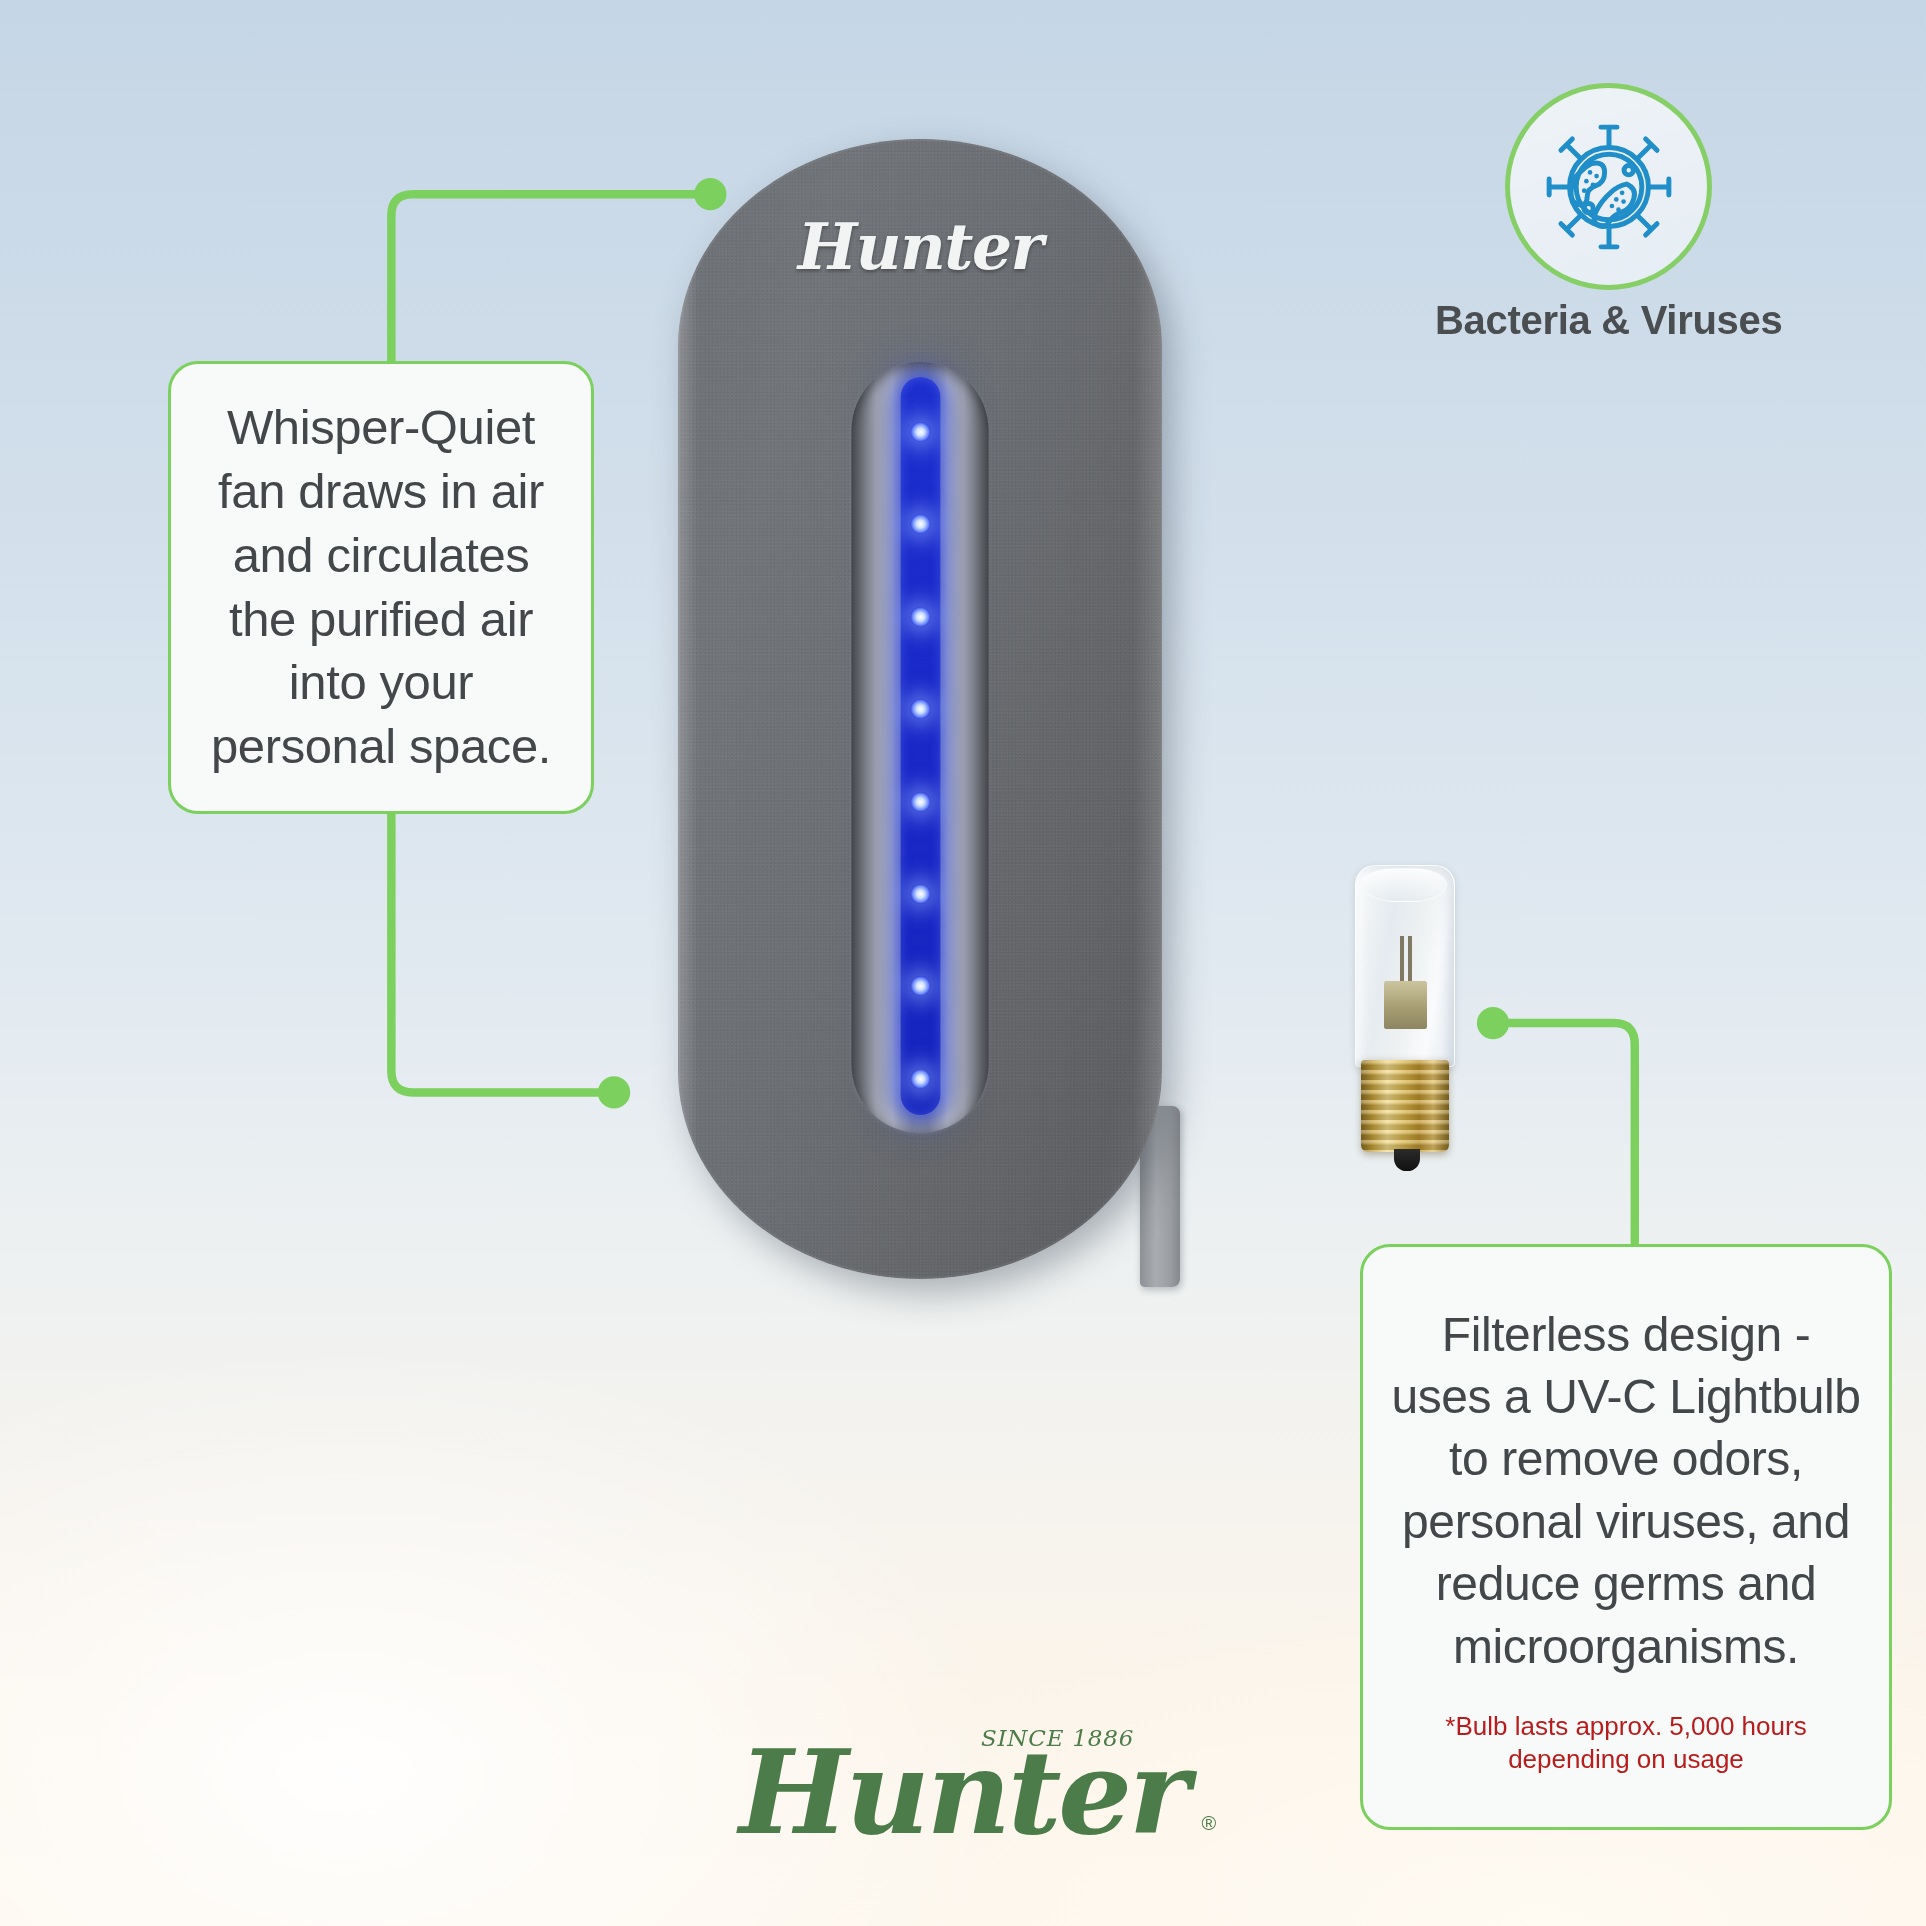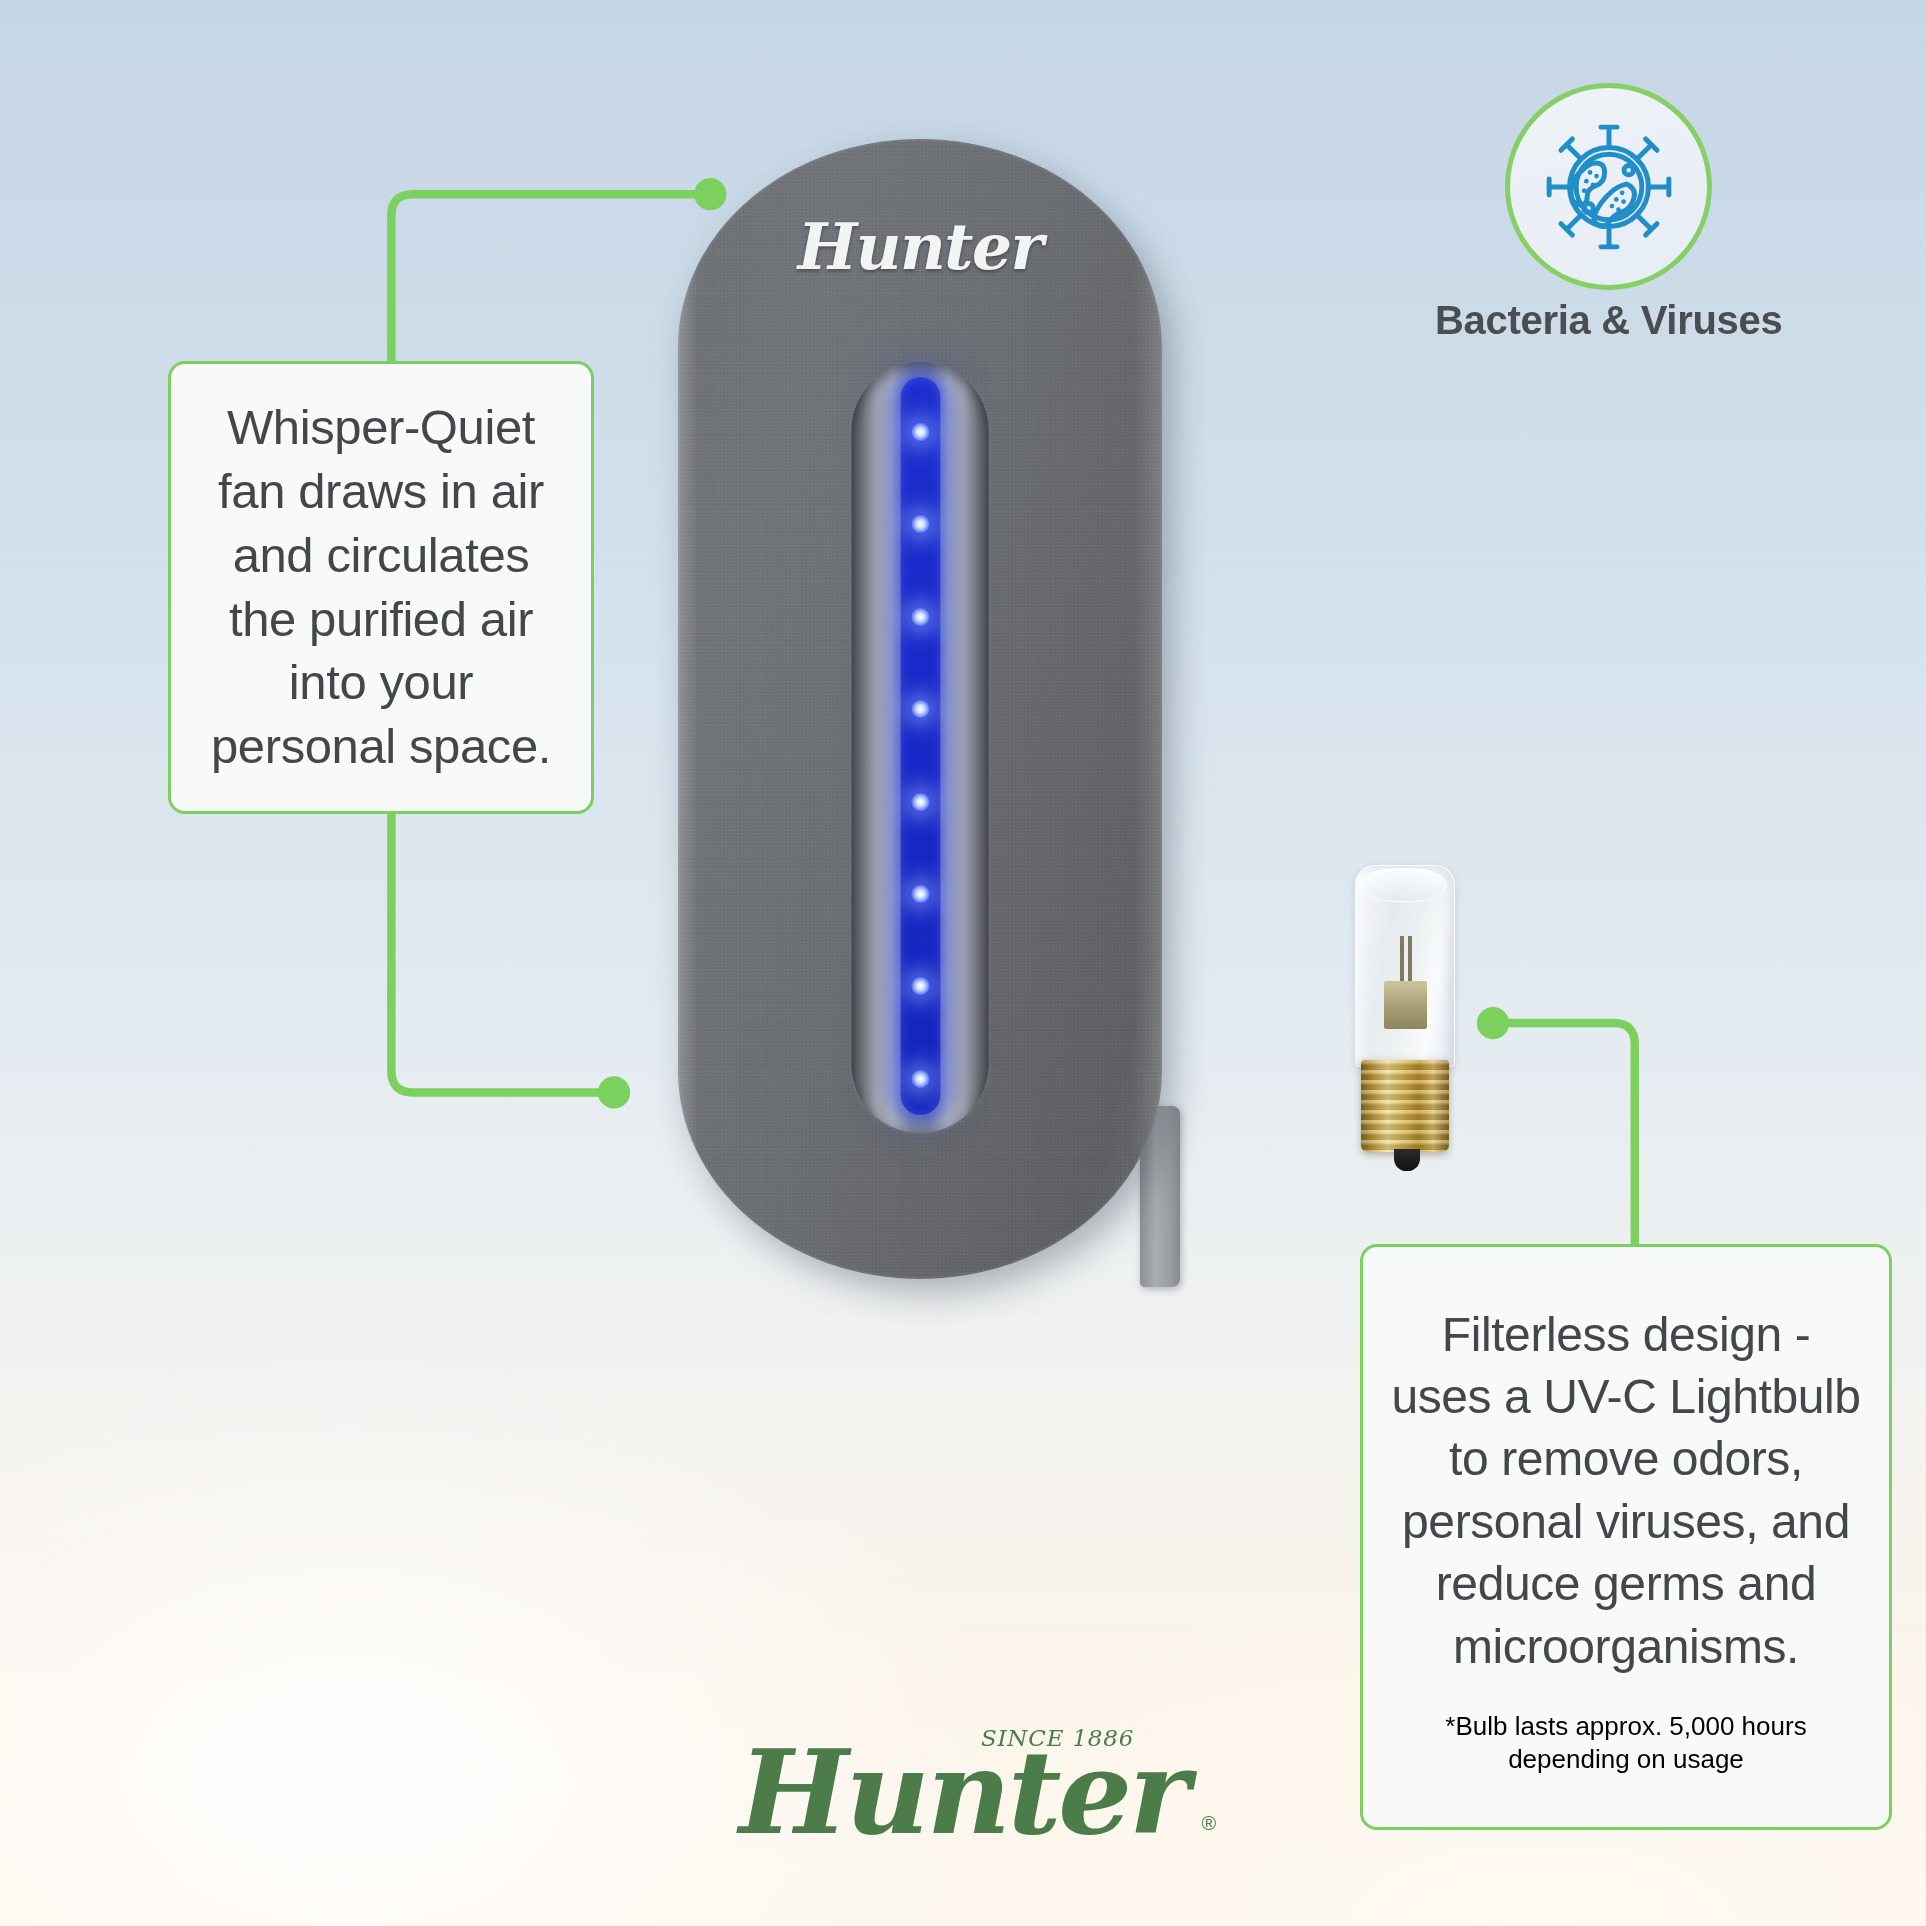--- a/index.html
+++ b/index.html
@@ -27,21 +27,21 @@
   .stage { position:absolute; inset:0; }
 
   
   .connector-svg { position:absolute; left:0; top:0; width:1926px; height:1926px; pointer-events:none; }
 
   
   .callout {
     position:absolute;
     background:#f8fafa;
     border:3.9px solid #7cd05e;
-    border-radius:17px;
+    border-radius:30px;
     display:flex; flex-direction:column;
     align-items:center; justify-content:center;
     text-align:center;
     color:#434749;
   }
   .callout-left {
     left:168px; top:361px; width:426px; height:453px;
     padding:17px 23px;
   }
   .callout-left .body { font-size:49px; line-height:1.30; font-weight:400; letter-spacing:-0.4px; }
@@ -49,21 +49,21 @@
   .callout-right {
     left:1360px; top:1244px; width:532px; height:586px;
     padding:21.6px 26px 17px;
     justify-content:flex-start;
   }
   .callout-right .body {
     font-size:48px; line-height:1.30; font-weight:400; letter-spacing:-0.4px;
     margin-top:35px;
   }
   .callout-right .note {
-    font-size:26px; line-height:1.28; color:#000000; font-weight:400;
+    font-size:26px; line-height:1.28; color:#b91c1c; font-weight:400;
     margin-top:32px;
   }
 
   
   .feature { position:absolute; display:flex; flex-direction:column; align-items:center; }
   .feature-circle {
     width:207px; height:207px; border-radius:50%;
     border:5.4px solid #86cf67;
     background:linear-gradient(160deg,#eef3f7 0%,#e9eff5 60%,#e6edf4 100%);
     display:flex; align-items:center; justify-content:center;

